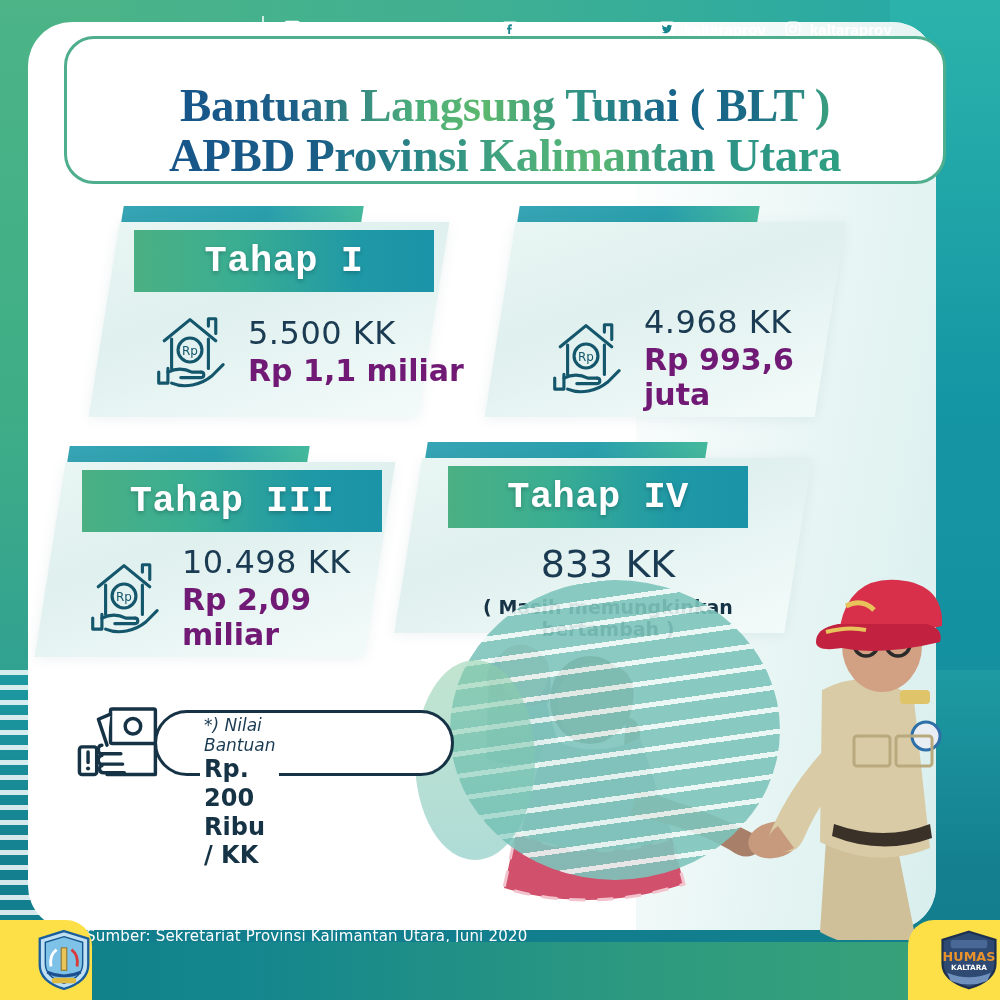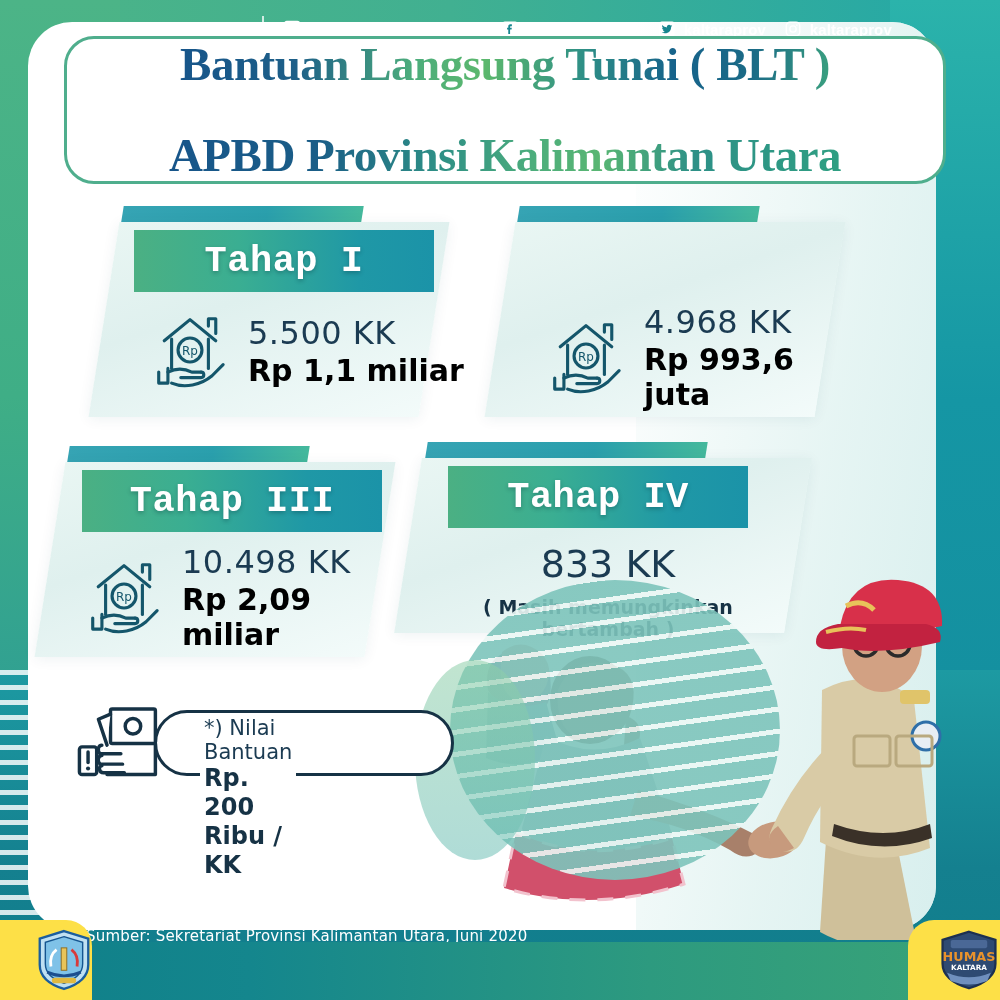--- a/index.html
+++ b/index.html
@@ -54,21 +54,21 @@
     background:linear-gradient(100deg, rgba(255,255,255,0) 0%, rgba(223,242,240,0.8) 60%, rgba(214,238,237,0.95) 100%);
   }
 
   
   #title-box {
     position:absolute; left:64px; top:36px; width:882px; height:148px;
     border:3px solid #4fae8d;
     border-radius:30px;
     background:#ffffff;
     display:flex; flex-direction:column;
-    align-items:center; justify-content:space-between;
+    align-items:center; justify-content:flex-end;
     z-index:6;
   }
   .title-line {
     font-family:"Liberation Serif", serif;
     font-weight:bold;
     font-size:47px;
     letter-spacing:-0.5px;
     line-height:1.08;
     white-space:nowrap;
     background:linear-gradient(95deg,#17558a 0%,#1d5f88 18%,#4cad7c 36%,#5cb86d 47%,#2e8f86 62%,#16628b 76%,#1b6b86 88%,#3aa07f 100%);
@@ -113,21 +113,21 @@
   .stage-body {
     position:absolute;
     display:flex; align-items:center; gap:12px;
   }
   .num-block { display:flex; flex-direction:column; justify-content:center; }
   .kk {
     font-size:32px; color:#1b3b52; letter-spacing:0.5px; line-height:1.18;
     font-family:"DejaVu Sans", sans-serif;
   }
   .rp {
-    font-size:30px; color:#000000; font-weight:bold; letter-spacing:0px; line-height:1.18;
+    font-size:30px; color:#701a75; font-weight:bold; letter-spacing:0px; line-height:1.18;
     font-family:"DejaVu Sans", sans-serif;
   }
   .house-icon { flex:0 0 auto; }
 
   
   .kk-center {
     font-size:38px; color:#1b3b52; text-align:center; line-height:1.2;
     font-family:"DejaVu Sans", sans-serif;
   }
   .note-paren {
@@ -144,21 +144,21 @@
     position:absolute; left:82px; top:8px;
     width:300px; height:66px;
     border:3px solid #163245;
     border-radius:33px;
     background:#ffffff;
   }
   .pill-text {
     position:absolute; left:128px; top:14px; z-index:2;
     background:#ffffff; padding:0 4px;
   }
-  .pill-l1 { font-size:21px; color:#1b3b52; line-height:1.15; font-family:"DejaVu Sans", sans-serif;}
+  .pill-l1 { font-size:17px; color:#1b3b52; line-height:1.15; font-family:"DejaVu Sans", sans-serif;font-style:italic;}
   .pill-l2 { font-size:24px; color:#163245; font-weight:bold; line-height:1.2; font-family:"DejaVu Sans", sans-serif;}
 
   
   #photo { position:absolute; left:430px; top:540px; width:520px; height:400px; z-index:7; }
   .blob {
     position:absolute; left:20px; top:40px; width:330px; height:300px;
     border-radius:50%;
     background:repeating-linear-gradient(172deg,
         #7dc4bb 0px,#7dc4bb 17px, #eaf7f4 17px, #eaf7f4 22px);
     opacity:0.9;

